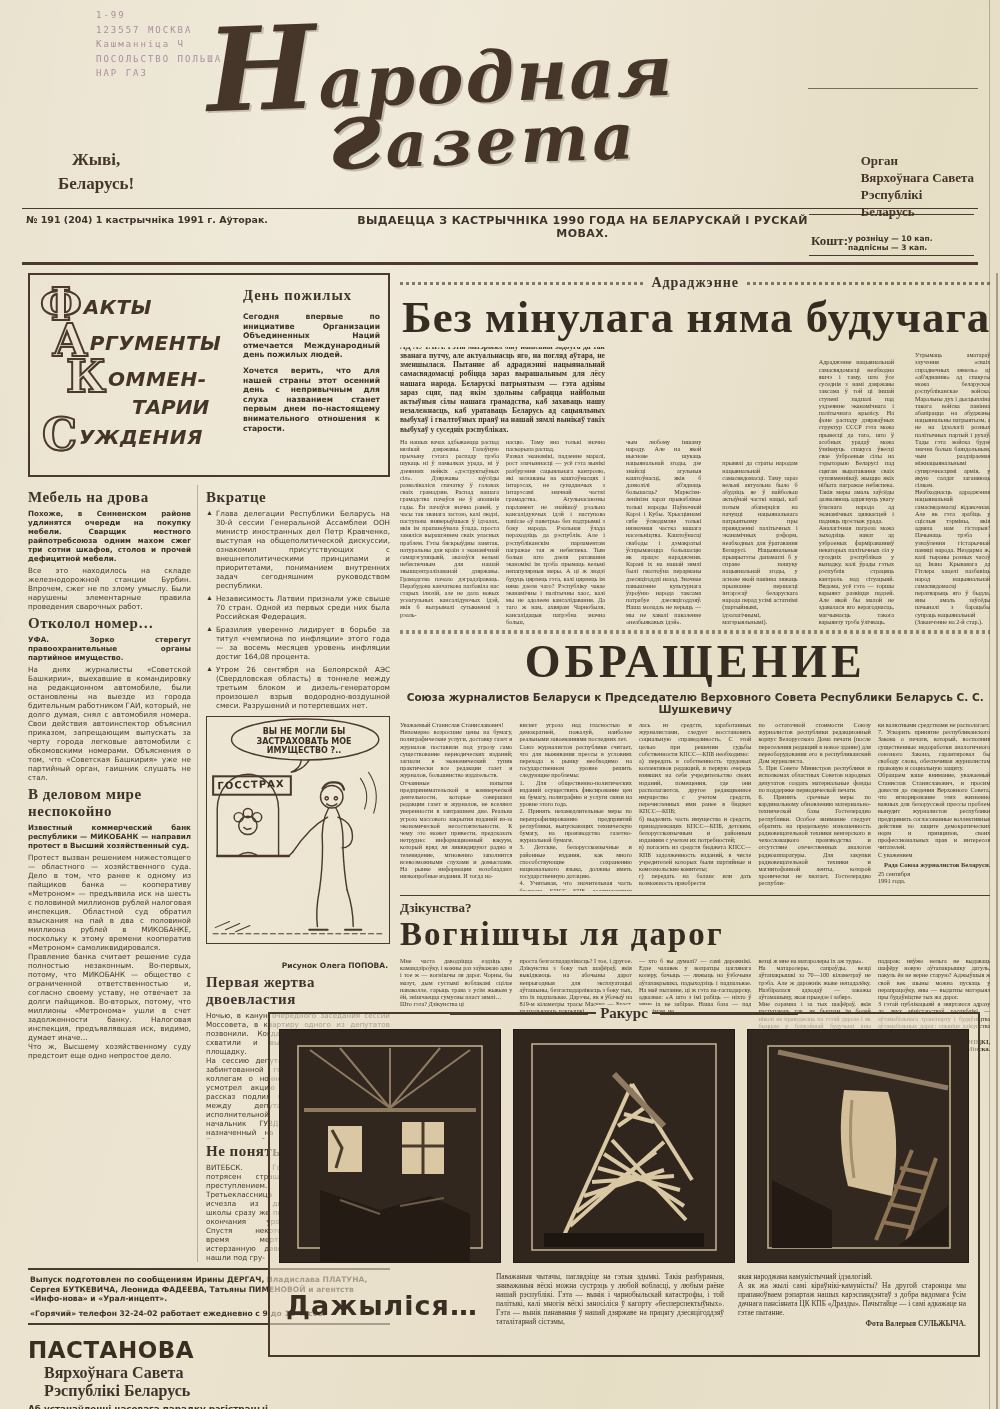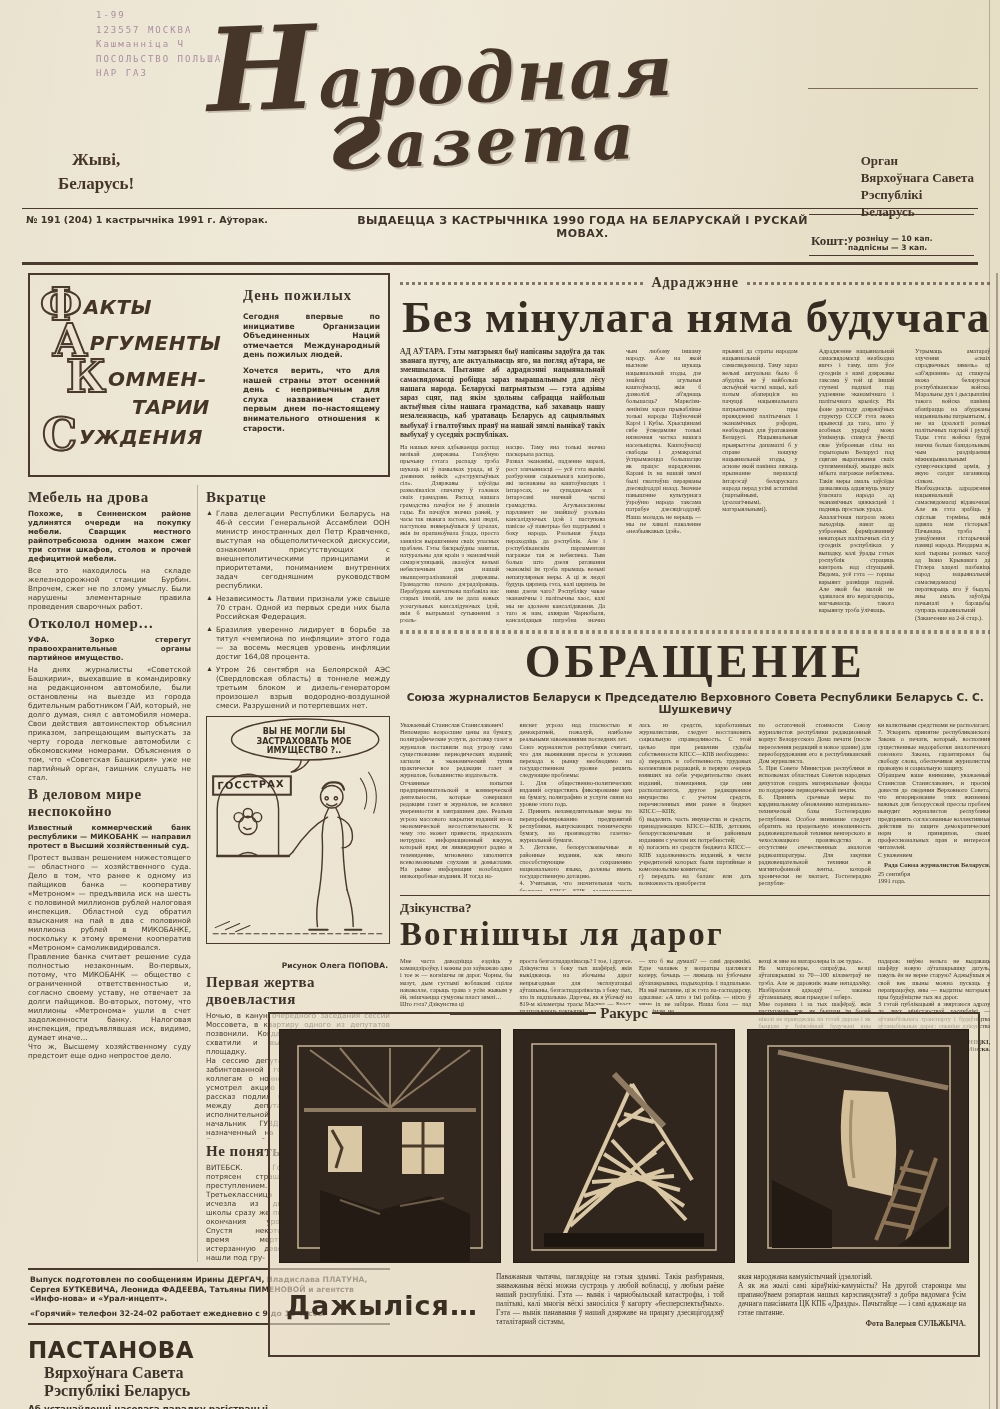--- a/index.html
+++ b/index.html
@@ -95,21 +95,21 @@
   .decree-org { font-size:16px; font-weight:bold; margin:1px 16px 4px; line-height:18px; }
   .decree-subject { font-family:"DejaVu Sans", sans-serif; font-weight:bold; font-size:8.8px; line-height:11px; margin-bottom:5px; }
 
   
   .rubric-row { display:flex; align-items:center; gap:8px; margin:2px 0 2px; }
   .rubric-row .sq { flex:1; height:3px;
       background:repeating-linear-gradient(90deg, rgba(74,58,46,.65) 0 3px, transparent 3px 6px); }
   .rubric { font-size:14px; font-weight:bold; letter-spacing:1px; }
   .headline1 { font-size:45px; font-weight:bold; letter-spacing:1px; color:#372c21;
                line-height:48px; margin:0 0 6px 2px; white-space:nowrap; }
-  .article1 { display:flex; gap:21px; height:278px; overflow:hidden; }
+  .article1 { display:flex; gap:21px; height:278px; overflow:hidden;align-items:flex-end; }
   .a1-group { width:205px; flex:none; display:flex; flex-direction:column; }
   .a1-lead { font-weight:bold; font-size:7.6px; line-height:9.2px; text-align:justify; margin-bottom:4px; }
   .a1-group-cols { display:flex; gap:7px; flex:1; overflow:hidden; }
   .ncol { flex:1; font-size:6.2px; line-height:7.2px; text-align:justify; overflow:hidden; }
   .squiggle-hr { height:4px; margin:5px 0 3px;
       background:repeating-linear-gradient(90deg, rgba(74,58,46,.55) 0 3px, transparent 3px 6px); }
 
   
   .obra-title { text-align:center; font-size:46px; font-weight:bold; letter-spacing:4px; color:#372c21; line-height:50px; }
   .obra-sub { text-align:center; font-family:"DejaVu Sans", sans-serif; font-weight:bold; font-size:10.5px; margin:4px 0 6px; }
@@ -226,21 +226,21 @@
           <div class="lead ml">Известный коммерческий банк республики — МИКОБАНК — направил протест в Высший хозяйственный суд.</div>
           <div class="btxt ml">Протест вызван решением нижестоящего — областного — хозяйственного суда. Дело в том, что ранее к одному из пайщиков банка — кооперативу «Метроном» — предъявила иск на шесть с половиной миллионов рублей налоговая инспекция. Областной суд обратил взыскания на пай в два с половиной миллиона рублей в МИКОБАНКЕ, поскольку к этому времени кооператив «Метроном» самоликвидировался.
 Правление банка считает решение суда полностью незаконным. Во-первых, потому, что МИКОБАНК — общество с ограниченной ответственностью и, согласно своему уставу, не отвечает за долги пайщиков. Во-вторых, потому, что миллионы «Метронома» ушли в счет задолженности банку. Налоговая инспекция, предъявлявшая иск, видимо, думает иначе…
 Что ж, Высшему хозяйственному суду предстоит еще одно непростое дело.</div>
         </div>
 
         <div class="colB">
           <div class="art-title">Вкратце</div>
           <div class="vk-item">
             <span class="tri">▲</span>
-            <span class="btxt">Глава делегации Республики Беларусь на 46-й сессии Генеральной Ассамблеи ООН министр иностранных дел Петр Кравченко, выступая на общеполитической дискуссии, ознакомил присутствующих с внешнеполитическими принципами и приоритетами, пониманием внутренних задач сегодняшним руководством республики.</span>
+            <span class="btxt">Глава делегации Республики Беларусь на 30-й сессии Генеральной Ассамблеи ООН министр иностранных дел Петр Кравченко, выступая на общеполитической дискуссии, ознакомил присутствующих с внешнеполитическими принципами и приоритетами, пониманием внутренних задач сегодняшним руководством республики.</span>
           </div>
           <div class="vk-item">
             <span class="tri">▲</span>
             <span class="btxt">Независимость Латвии признали уже свыше 70 стран. Одной из первых среди них была Российская Федерация.</span>
           </div>
           <div class="vk-item">
             <span class="tri">▲</span>
             <span class="btxt">Бразилия уверенно лидирует в борьбе за титул «чемпиона по инфляции» этого года — за восемь месяцев уровень инфляции достиг 164,08 процента.</span>
           </div>
           <div class="vk-item">

